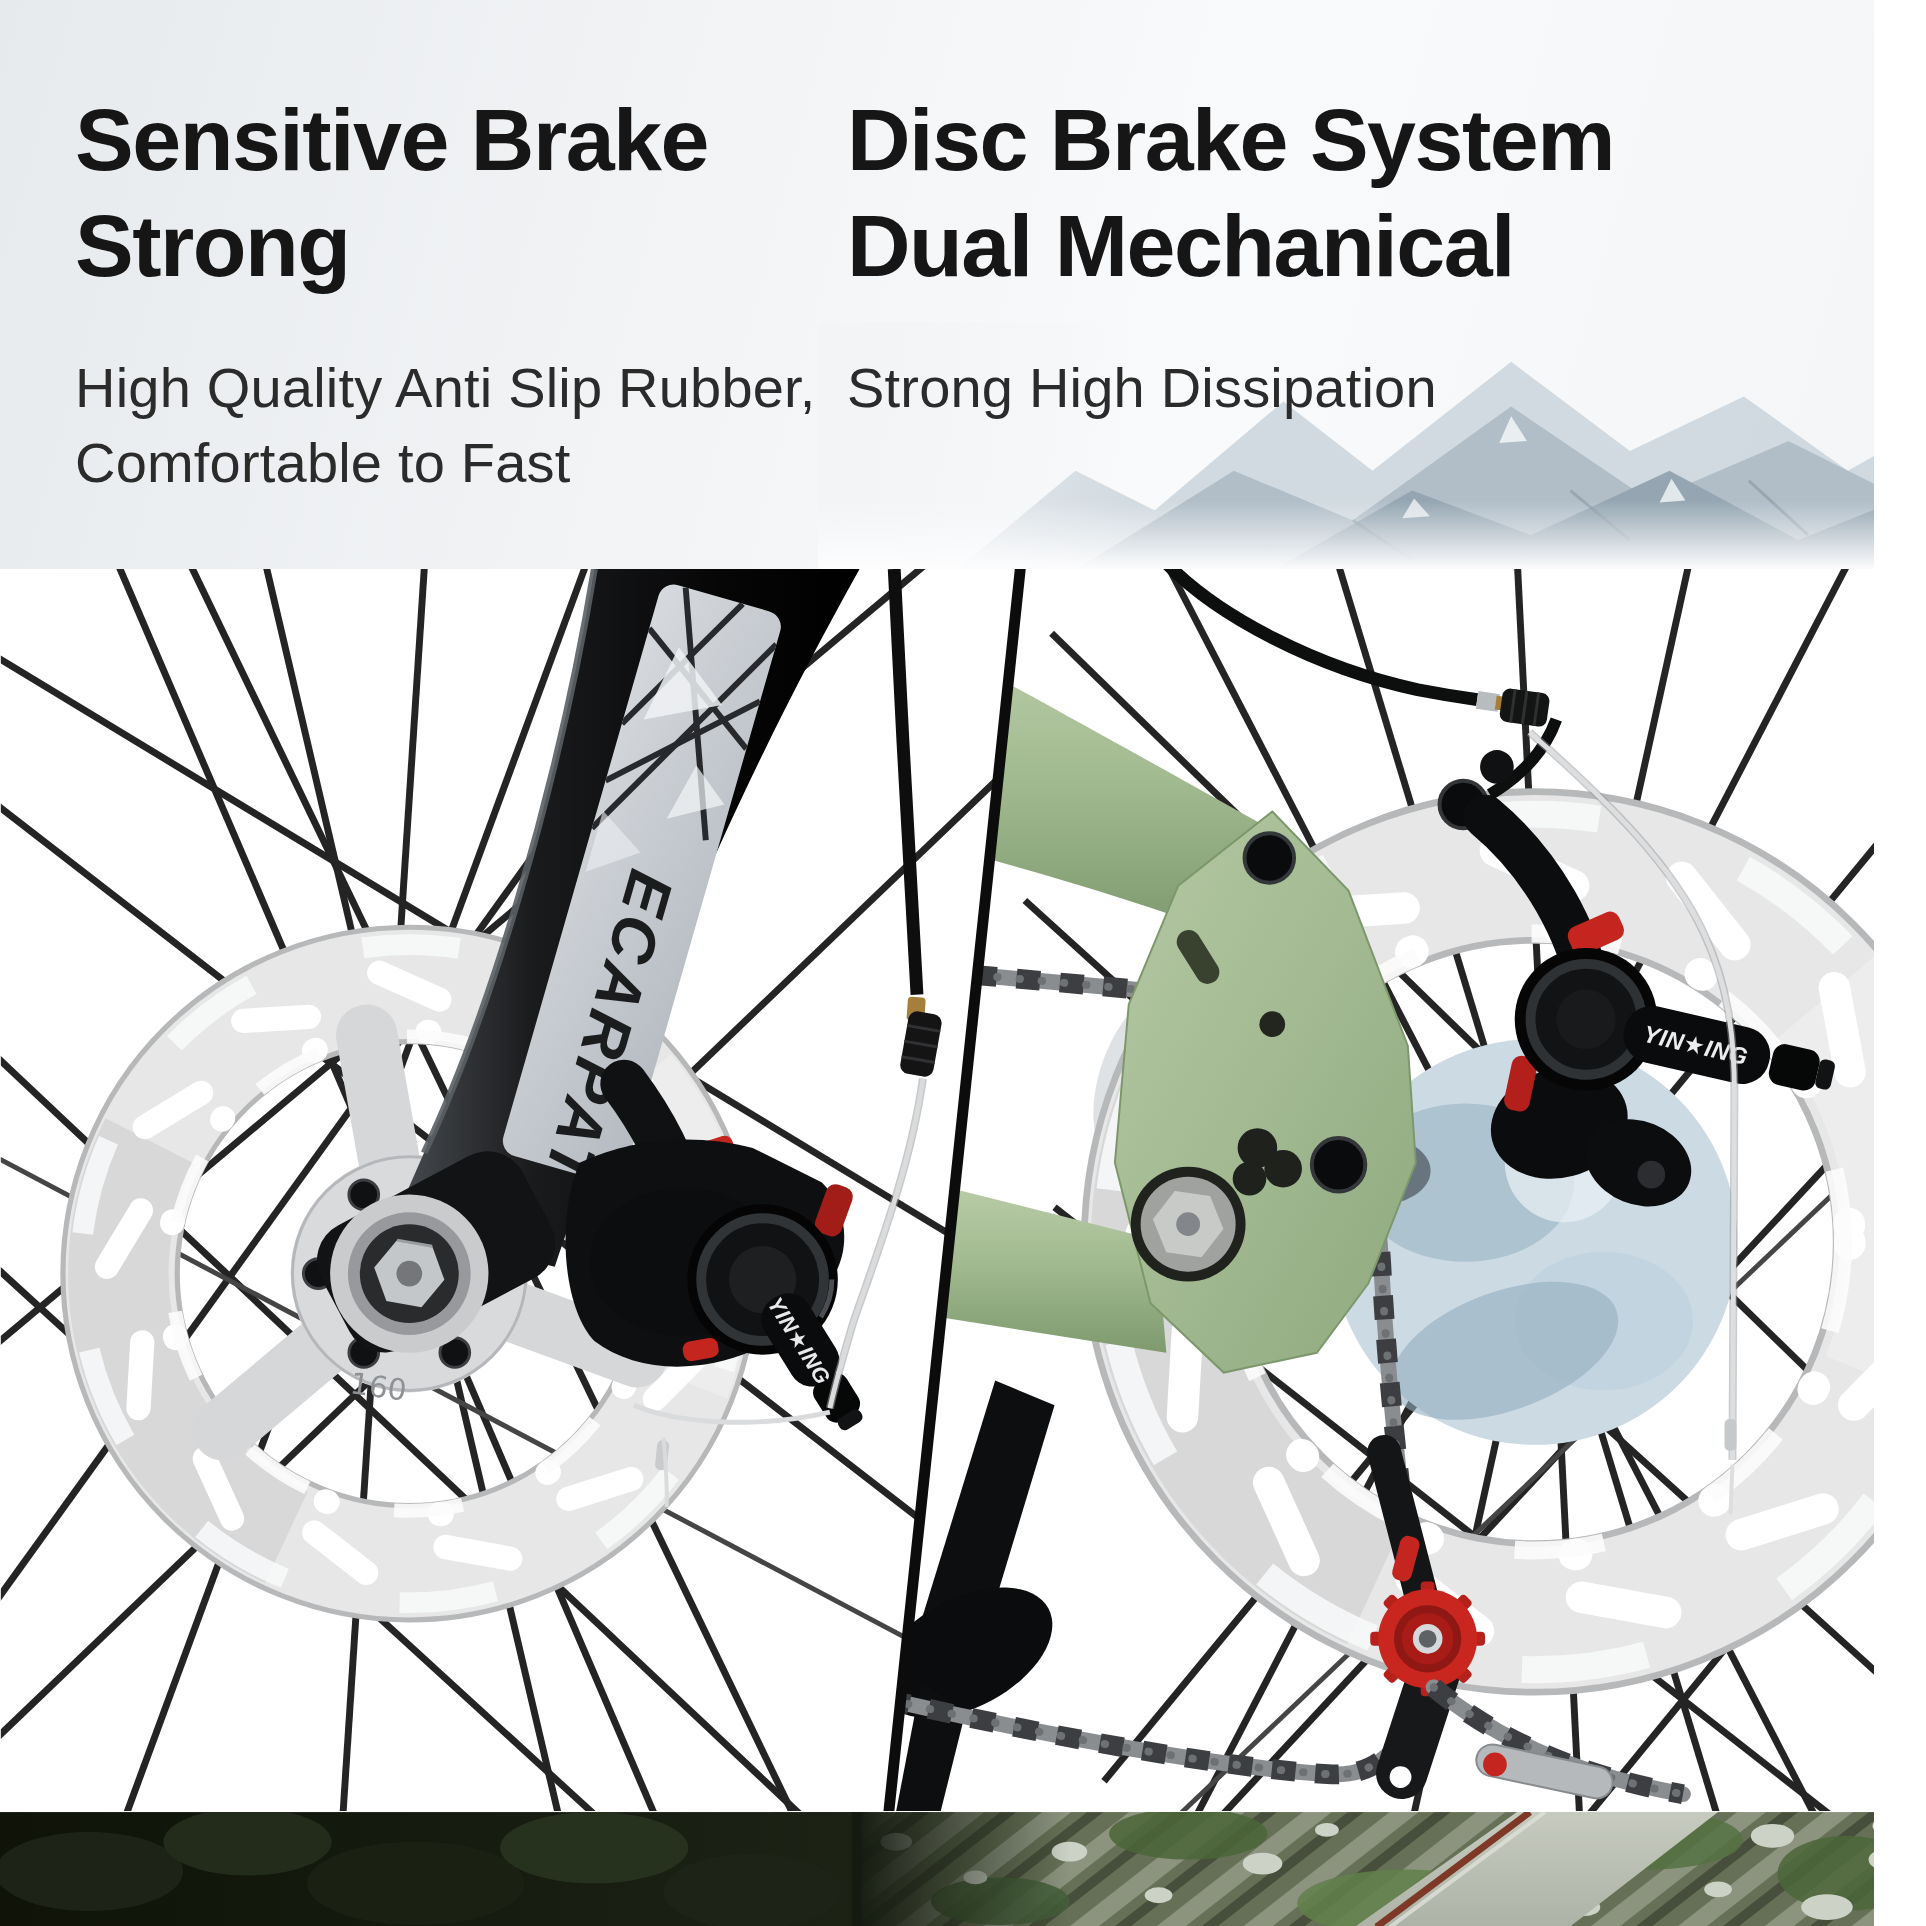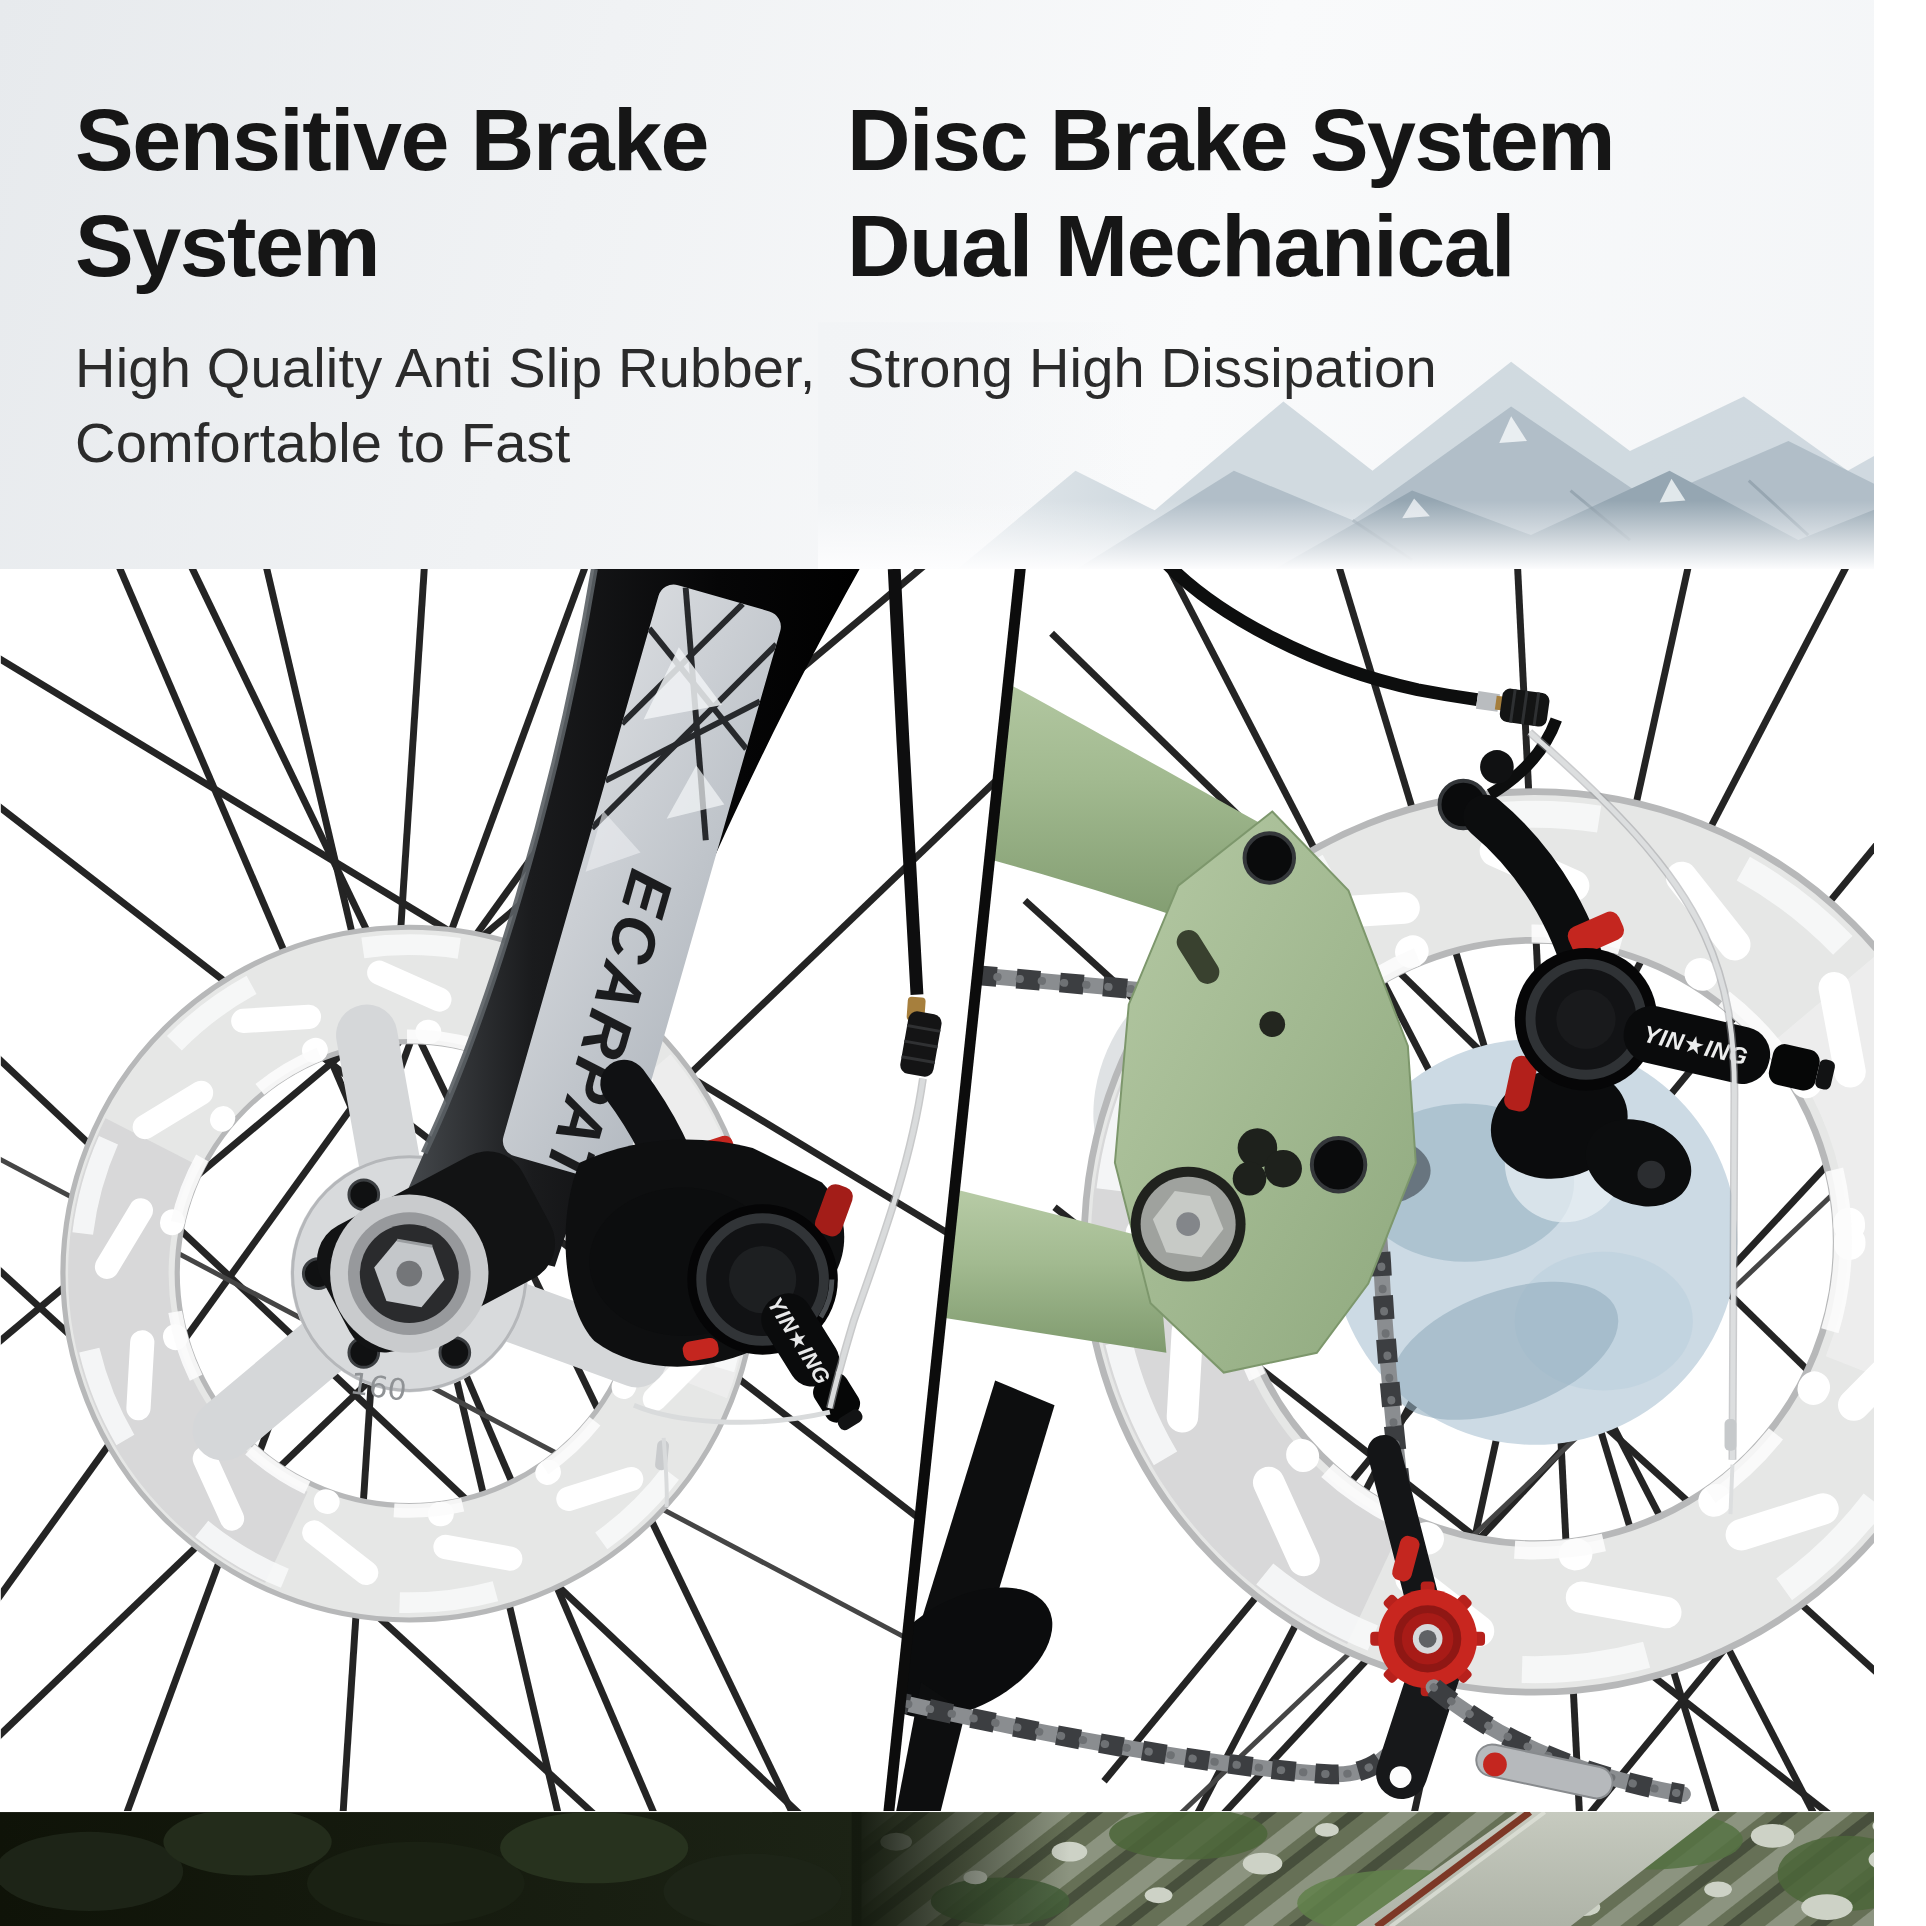--- a/index.html
+++ b/index.html
@@ -4,21 +4,21 @@
 <style>
   html,body{margin:0;padding:0;background:#ffffff;}
   .canvas{position:relative;width:1874px;height:1927px;overflow:hidden;
           font-family:"Liberation Sans","DejaVu Sans",sans-serif;background:#ffffff;}
   
   .header{position:absolute;left:0;top:0;width:1927px;height:569px;
           background:linear-gradient(105deg,#e7eaed 0%,#f0f2f4 30%,#f9fafb 62%,#f3f5f7 100%);}
   .mountains{position:absolute;left:818px;top:322px;width:1109px;height:248px;}
   .feature{position:absolute;z-index:5;}
   .feature .title{font-size:88px;font-weight:700;line-height:1.21;letter-spacing:-1.5px;color:#161616;}
-  .feature .subtitle{margin-top:30px;font-size:56px;font-weight:400;line-height:1.34;letter-spacing:0.2px;color:#2b2b2b;}
+  .feature .subtitle{margin-top:50px;font-size:56px;font-weight:400;line-height:1.34;letter-spacing:0.2px;color:#2b2b2b;}
   .feature-left{left:75px;top:87px;}
   .feature-right{left:847px;top:87px;}
   
   .photos{position:absolute;left:0;top:569px;width:1927px;height:1242px;background:#ffffff;}
   .strip{position:absolute;left:0;top:1812px;width:1927px;height:115px;}
   svg{display:block;}
   .sp{stroke:#242424;stroke-width:7;}
   .sp2{stroke:#454545;stroke-width:5;}
   .chain-base{stroke:#8a8d90;stroke-width:16;fill:none;stroke-linecap:round;}
   .chain-plate{stroke:#3c3e41;stroke-width:20;fill:none;stroke-dasharray:24 20;}
@@ -49,21 +49,21 @@
       <polygon points="862,158 876,180 850,182" fill="#eff3f5" opacity="0.85"></polygon>
       <polygon points="602,178 618,196 590,198" fill="#eff3f5" opacity="0.8"></polygon>
       <path d="M540,200 L600,240 M760,170 L820,220 M940,160 L1000,215" stroke="#7e8f9c" stroke-width="3" opacity="0.5"></path>
       <rect x="0" y="0" width="320" height="250" fill="url(#lfade)"></rect>
       <rect x="0" y="180" width="1120" height="70" fill="url(#mfade)"></rect>
     </svg>
 
     <div class="feature feature-left">
       <div class="title">
         <div>Sensitive Brake</div>
-        <div>System</div>
+        <div>Strong</div>
       </div>
       <div class="subtitle">
         <div>High Quality Anti Slip Rubber,</div>
         <div>Comfortable to Fast</div>
       </div>
     </div>
 
     <div class="feature feature-right">
       <div class="title">
         <div>Disc Brake System</div>

